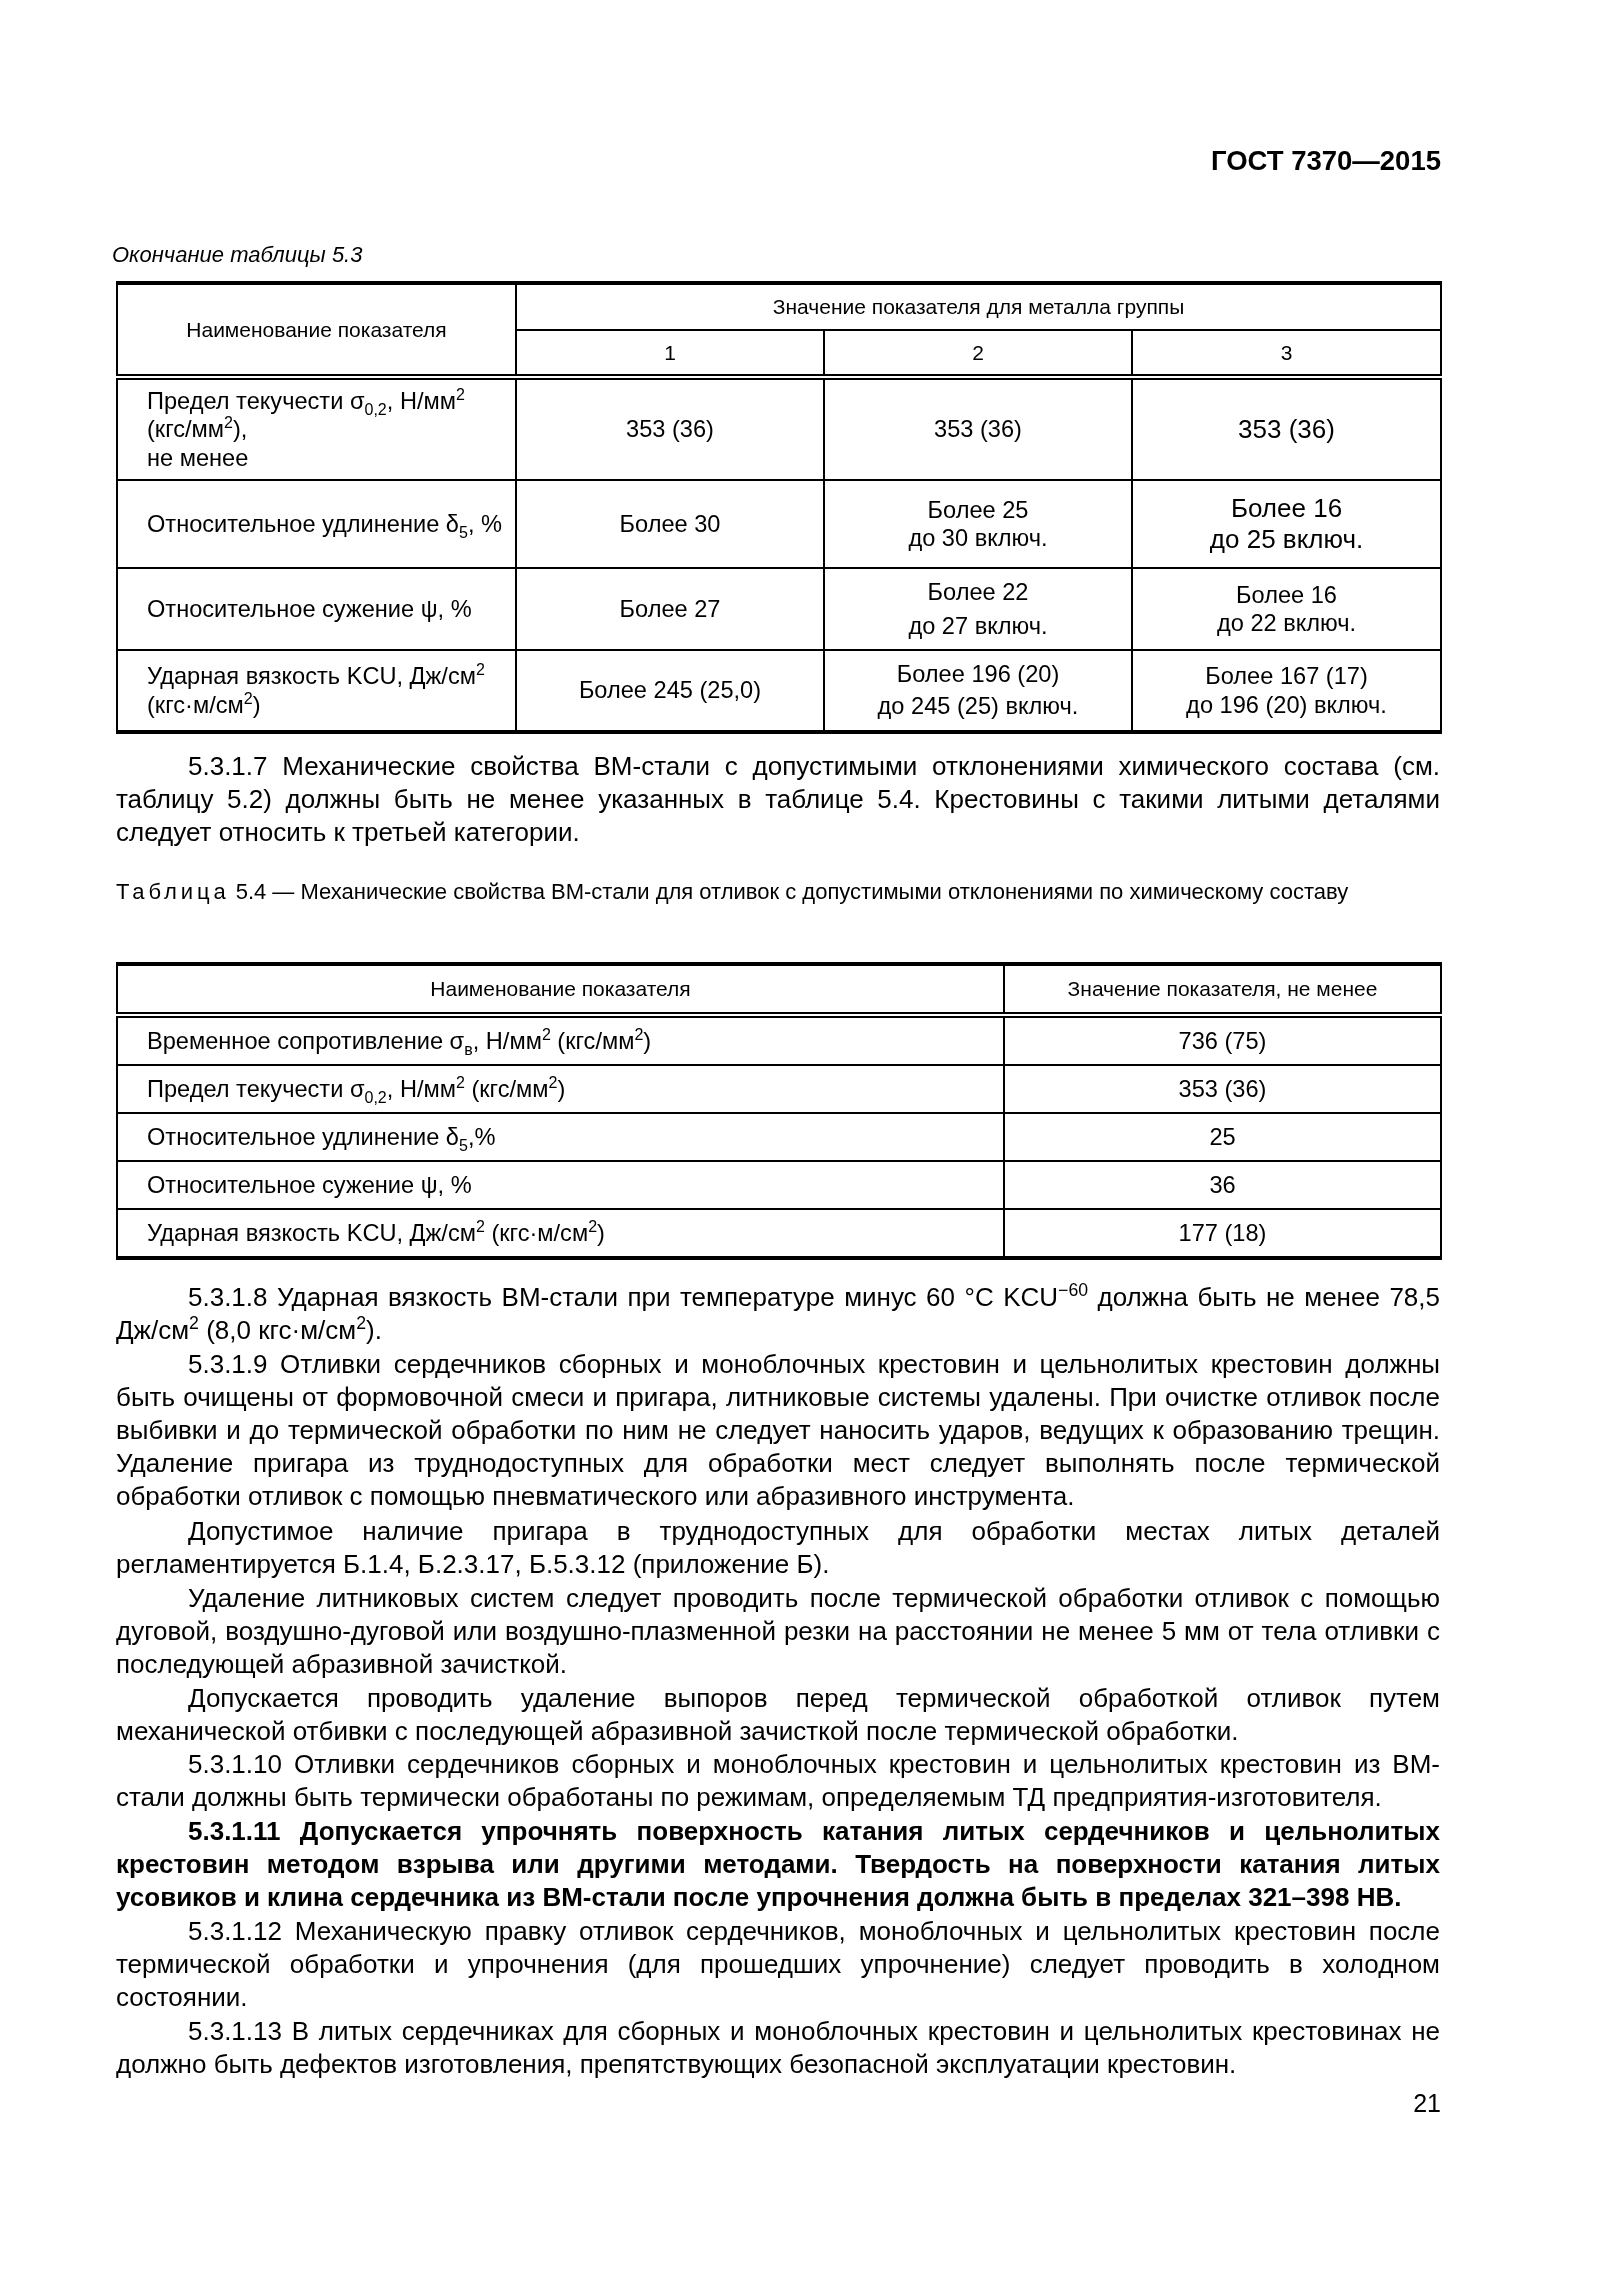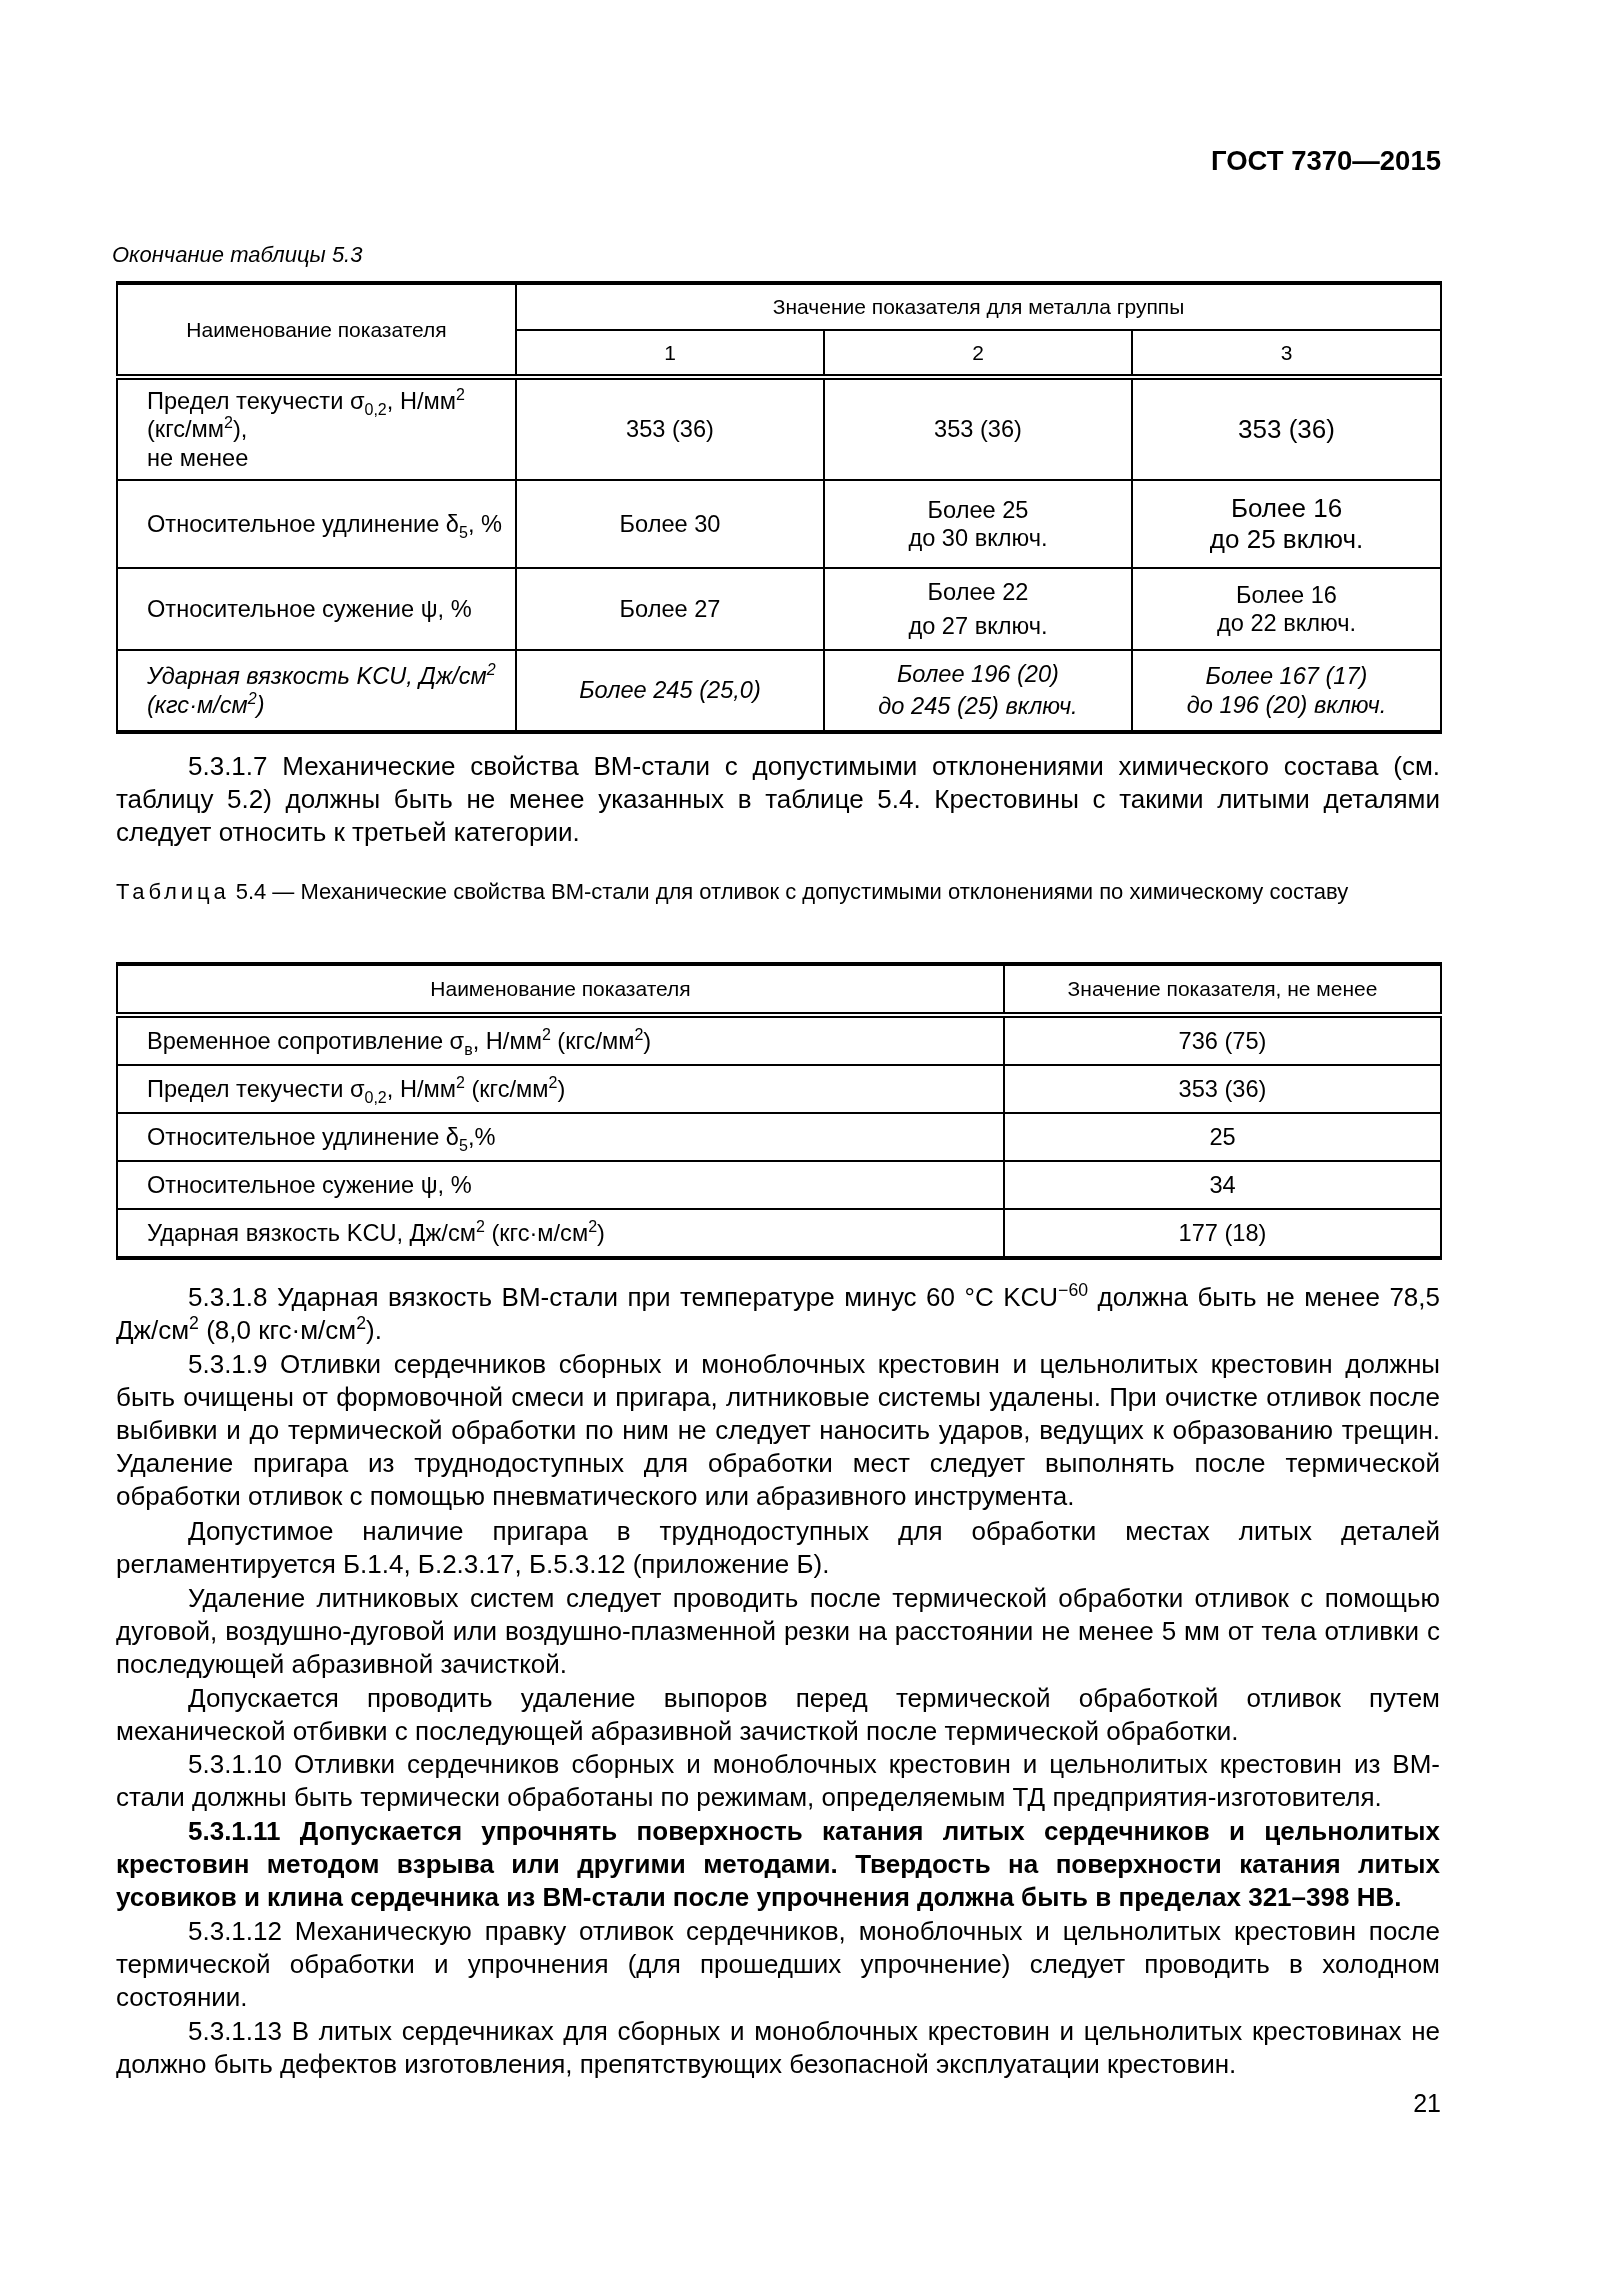--- a/index.html
+++ b/index.html
@@ -30,21 +30,21 @@
     .outer-bottom { border-bottom-width: 4.6px !important; }
 
     #t53 { top: 281px; }
     #t53 th { font-size: 21px; text-align: center; }
     #t53 td { font-size: 23.6px; }
     #t53 tr.h1 { height: 47px; }
     #t53 tr.h2 { height: 47px; }
     #t53 tr.r1 { height: 103px; }
     #t53 tr.r2 { height: 88px; }
     #t53 tr.r3 { height: 82px; }
-    #t53 tr.r4 { height: 82px; font-style: italic; }
+    #t53 tr.r4 { height: 82px; }
     #t53 td.big { font-size: 26px; }
 
     .para {
       position: absolute; left: 116px; width: 1324px;
       font-size: 26px; line-height: 33px; text-align: justify;
     }
     .para .indent { display: inline-block; width: 72px; }
     .caption {
       position: absolute; left: 116px; width: 1324px; top: 876px;
       font-size: 22px; line-height: 31px; text-align: justify;
@@ -147,21 +147,21 @@
   <tr>
     <td class="left"><span>Предел текучести σ</span><sub>0,2</sub><span>, Н/мм</span><sup>2</sup><span> (кгс/мм</span><sup>2</sup><span>)</span></td>
     <td>353 (36)</td>
   </tr>
   <tr>
     <td class="left"><span>Относительное удлинение δ</span><sub>5</sub><span>,%</span></td>
     <td>25</td>
   </tr>
   <tr>
     <td class="left"><span>Относительное сужение ψ, %</span></td>
-    <td>34</td>
+    <td>36</td>
   </tr>
   <tr>
     <td class="left outer-bottom"><span>Ударная вязкость KCU, Дж/см</span><sup>2</sup><span> (кгс·м/см</span><sup>2</sup><span>)</span></td>
     <td class="outer-bottom">177 (18)</td>
   </tr>
 </tbody>
   </table>
 
 <div class="para" style="top:1281px;">
   <span class="indent"></span><span>5.3.1.8 Ударная вязкость ВМ-стали при температуре минус 60 °C KCU</span><sup>−60</sup><span> должна быть не менее 78,5 Дж/см</span><sup>2</sup><span> (8,0 кгс·м/см</span><sup>2</sup><span>).</span>

